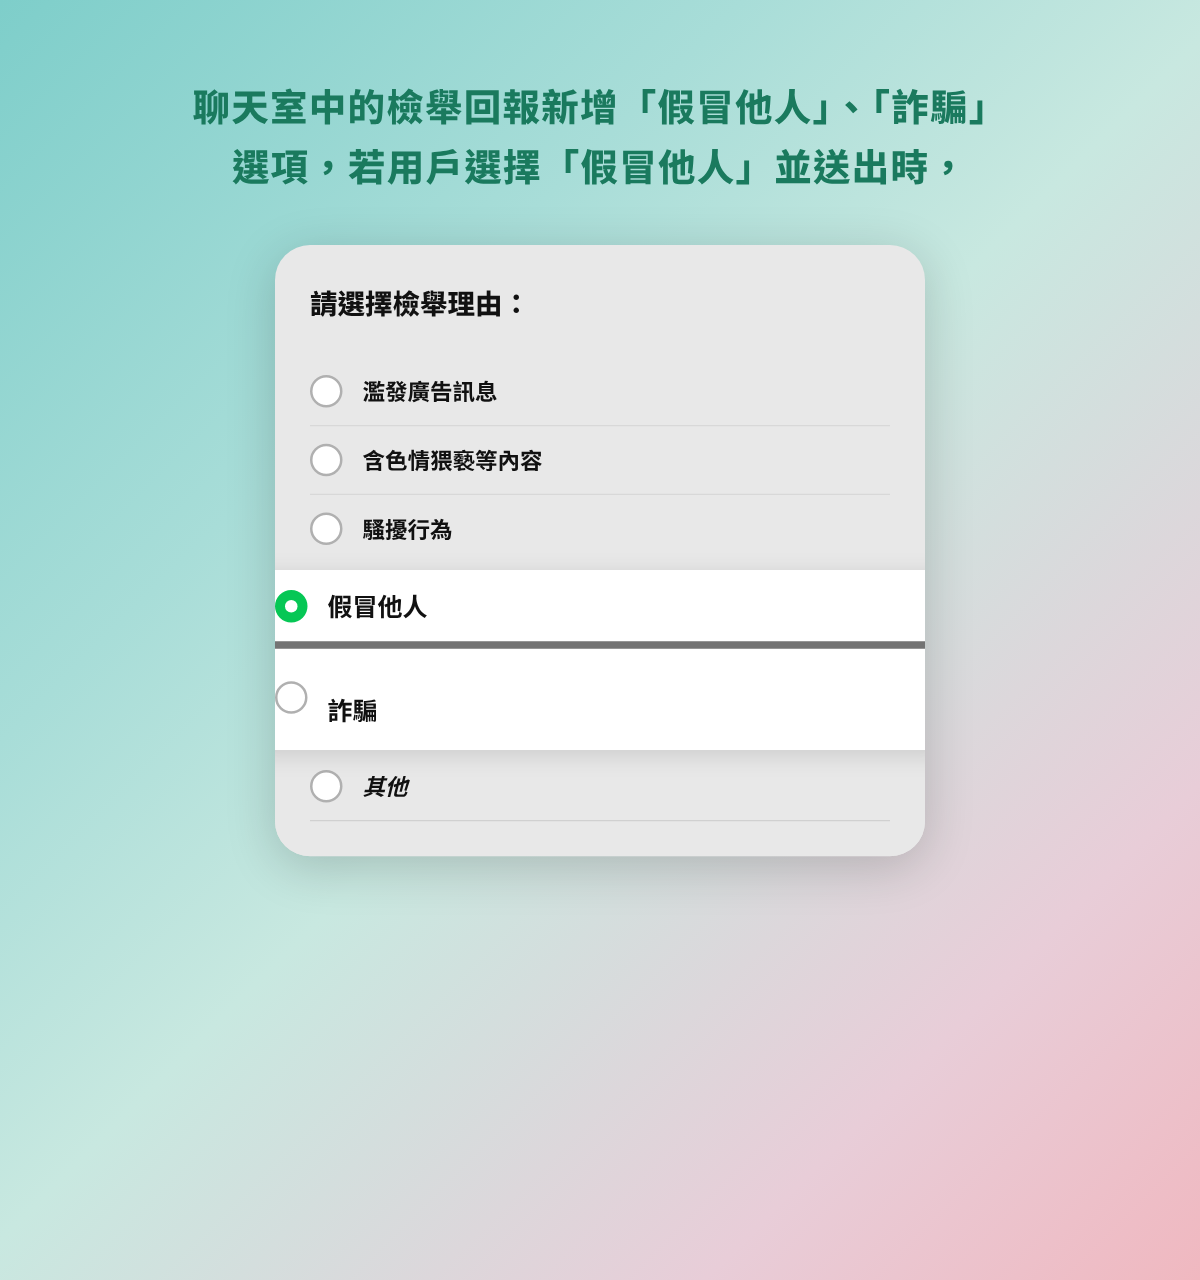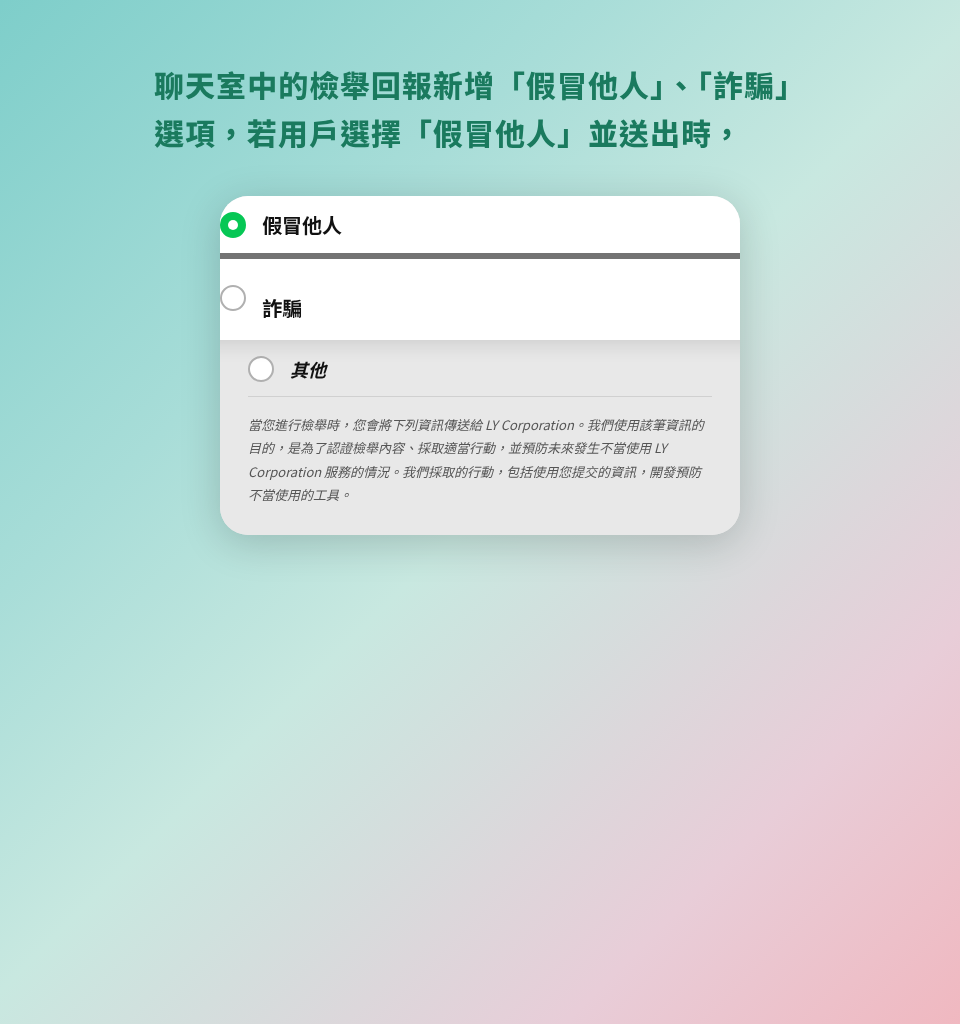--- a/index.html
+++ b/index.html
@@ -20,21 +20,21 @@
       height: 1024px;
       position: relative;
       background: linear-gradient(135deg, #7ececa 0%, #a8ddd8 30%, #c8e8e0 50%, #e8cdd8 80%, #f0b8c0 100%);
       display: flex;
       flex-direction: column;
       align-items: center;
       padding: 60px 20px 40px;
     }
 
     .headline {
-      text-align: left;
+      text-align: center;
       color: #1a7a5e;
       font-size: 30px;
       font-weight: 800;
       line-height: 1.6;
       margin-bottom: 40px;
       letter-spacing: 1px;
     }
 
     .phone-mockup {
       width: 520px;
@@ -144,33 +144,48 @@
 </head>
 <body>
 
 <div class="background">
   <div class="headline">
     <span>聊天室中的檢舉回報新增「假冒他人」、「詐騙」</span><br>
     <span>選項，若用戶選擇「假冒他人」並送出時，</span><br>
   </div>
 
   <div class="phone-mockup">
+    <div class="phone-inner">
+      <div class="section-title">請選擇檢舉理由：</div>
+
+      <div class="option-item">
+        <div class="radio-circle"></div>
+        <span class="option-label">濫發廣告訊息</span>
+      </div>
+      <div class="option-item">
+        <div class="radio-circle"></div>
+        <span class="option-label">含色情猥褻等內容</span>
+      </div>
+      <div class="option-item" style="border-bottom:none; padding-bottom: 20px;">
+        <div class="radio-circle"></div>
+        <span class="option-label">騷擾行為</span>
+      </div>
+    </div>
 
     <div class="elevated-panel">
       <div class="option-item">
         <div class="radio-circle selected"></div>
         <span class="option-label" style="font-size:20px;">假冒他人</span>
       </div>
       <div class="option-item" style="padding-bottom: 18px;">
         <div class="radio-circle"></div>
         <span class="option-label" style="font-size:20px;margin-top:20px;">詐騙</span>
       </div>
     </div>
 
     <div class="phone-bottom">
       <div class="other-option">
         <div class="radio-circle"></div>
         <span class="option-label">其他</span>
       </div>
-      <div class="disclaimer">當您進行檢舉時，您會將下列資訊傳送給 LY Corporation。我們使用該筆資訊的目的，是為了認證檢舉內容、採取適當行動，並預防未來發生不當使用 LY Corporation 服務的情況。我們採取的行動，包括使用您提交的資訊，開發預防不當使用的工具。</div>
     </div>
   </div>
 </div>
 
 </body></html>

